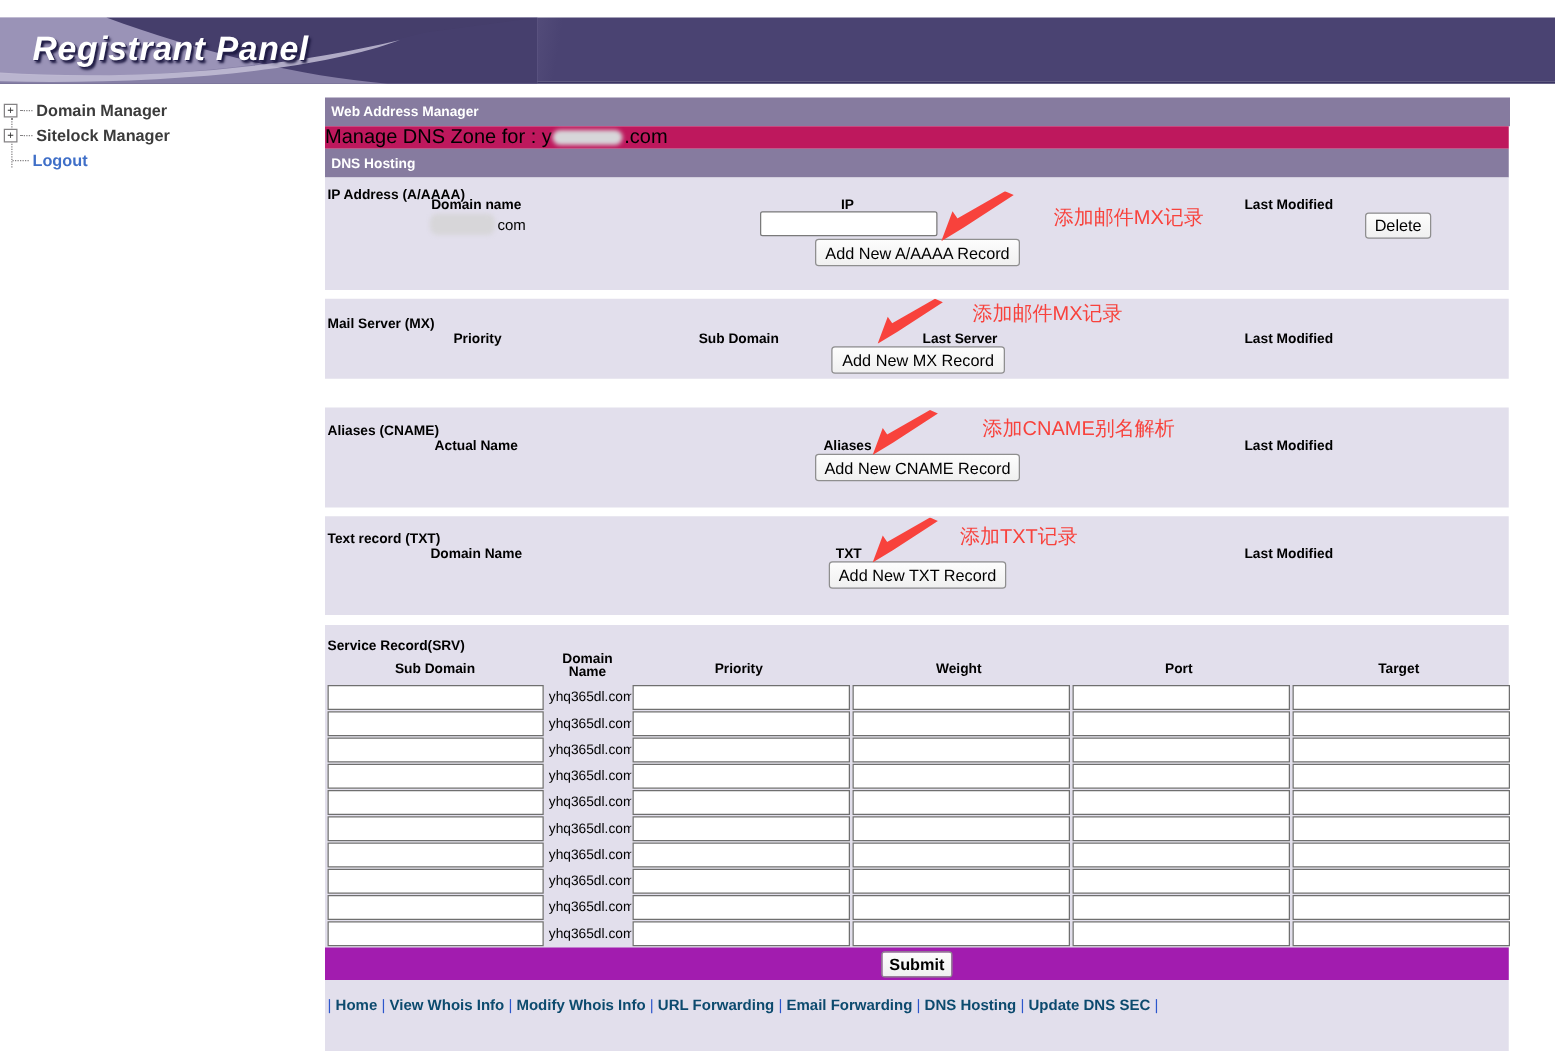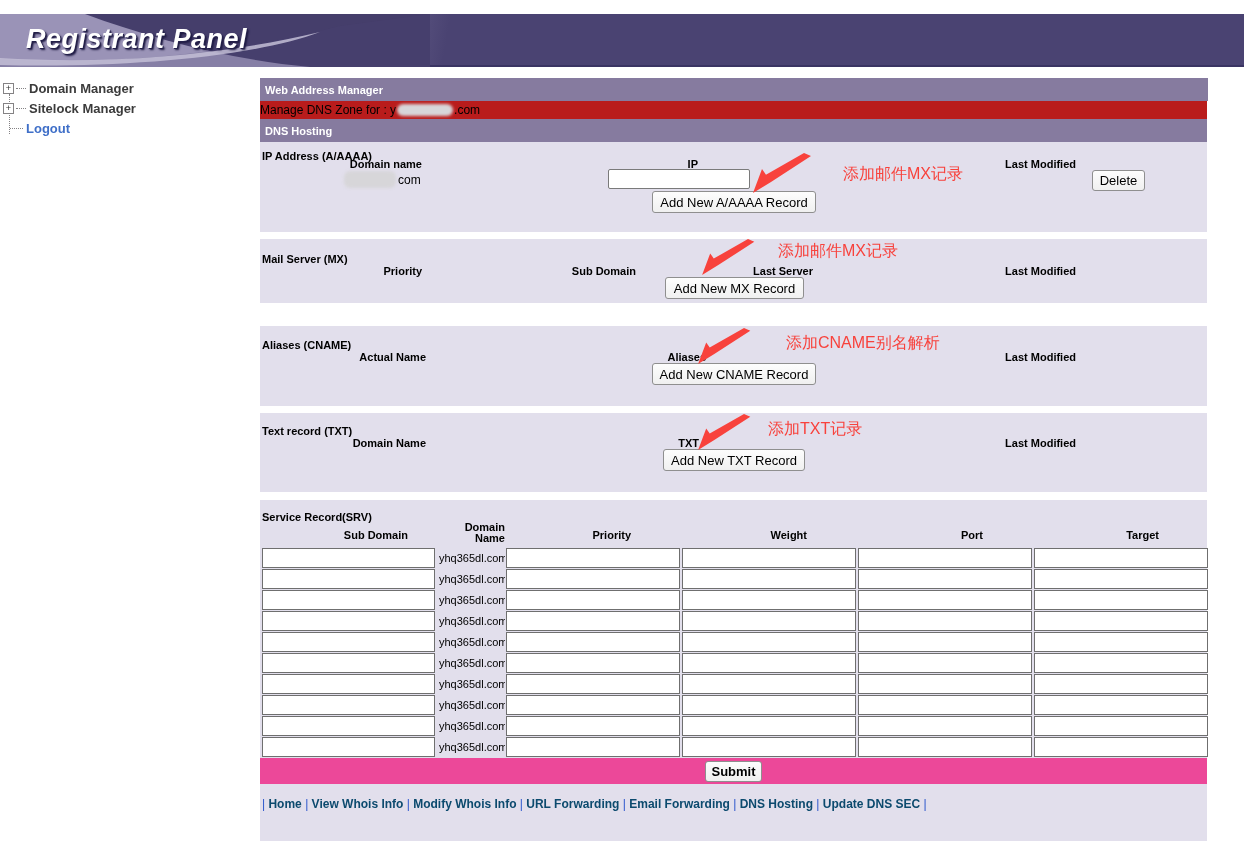--- a/index.html
+++ b/index.html
@@ -23,47 +23,47 @@
              font-size:9px; line-height:9px; text-align:center; font-weight:normal; margin-right:2px; z-index:2; }
   .tree-dash { width:10px; border-top:1px dotted #848284; margin-right:3px; }
   .tree-dash.long { width:13px; margin-left:7px; }
   .logout-link { color:#3f6fc8; text-decoration:none; }
 
   
   .bar { position:absolute; background:#867b9f; color:#fff; font-size:11px; font-weight:bold;
          padding:0 5px; display:flex; align-items:center; }
   .bar-waddr { left:260px; top:78px; width:948px; height:23px; }
   .bar-dns   { left:260px; top:119px; width:947px; height:23px; }
-  .manage-zone { position:absolute; left:260px; top:101px; width:947px; height:18px; background:#b91c1c;
-                 font-size:12px; color:#000; display:flex; align-items:center;text-align:center; }
+  .manage-zone { position:absolute; left:260px; top:101px; width:947px; height:18px; background:#be185d;
+                 font-size:16px; color:#000; display:flex; align-items:center;text-align:center; }
   .blur-patch { display:inline-block; background:#d7d6d9; border-radius:6px; filter:blur(1.5px); }
 
   
   .section { position:absolute; left:260px; width:947px; background:#e2dfec; }
   .sec-title { position:absolute; left:2px; font-size:11px; font-weight:bold; color:#000; white-space:nowrap; }
-  .colhead { position:absolute; font-size:11px; font-weight:bold; color:#000; text-align:right; }
+  .colhead { position:absolute; font-size:11px; font-weight:bold; color:#000; text-align:center; }
   .btn { position:absolute; background:linear-gradient(#fdfdfd,#f0f0f0); border:1px solid #8f8f8f;
          border-radius:3px; font-size:13px; color:#000; text-align:center; padding:0;
          font-family:"Liberation Sans", sans-serif; cursor:pointer; }
   .txt-input { position:absolute; background:#fff; border:1px solid #7a7a7a; border-radius:2px;
                font-size:12px; padding:0 3px; font-family:"Liberation Sans", sans-serif; }
   .annot { position:absolute; color:#f8423c; font-size:16px; font-weight:normal; white-space:nowrap; }
   .arrow { position:absolute; }
 
   
   .srv-row { display:flex; height:21px; }
   .srv-row input { height:20px; margin-bottom:1px; background:#fff; border:1px solid #6f6f6f;
                    font-size:12px; padding:0 3px; border-radius:0;
                    font-family:"Liberation Sans", sans-serif; }
   .srv-c1 { width:173px; }
   .srv-domain { width:67px; margin-left:3px; font-size:11px; color:#000; line-height:21px;
                 padding-left:1px; overflow:hidden; white-space:nowrap; }
   .srv-c3 { width:174px; margin-left:1px; }
   .srv-cx { width:174px; margin-left:2px; }
-  .submit-bar { position:absolute; left:0; top:258px; width:947px; height:26px; background:#ec4899;
+  .submit-bar { position:absolute; left:0; top:258px; width:947px; height:26px; background:#a21caf;
                 display:flex; align-items:center; justify-content:center; }
   .submit-btn { position:static; width:57px; height:21px; font-weight:bold; }
 
   
   .footer { position:absolute; left:262px; top:797px; font-size:12px; color:#2c56cc; }
   .footer a { color:#0c4a6e; text-decoration:none;font-weight:bold; }
 </style>
 </head>
 <body>
 

